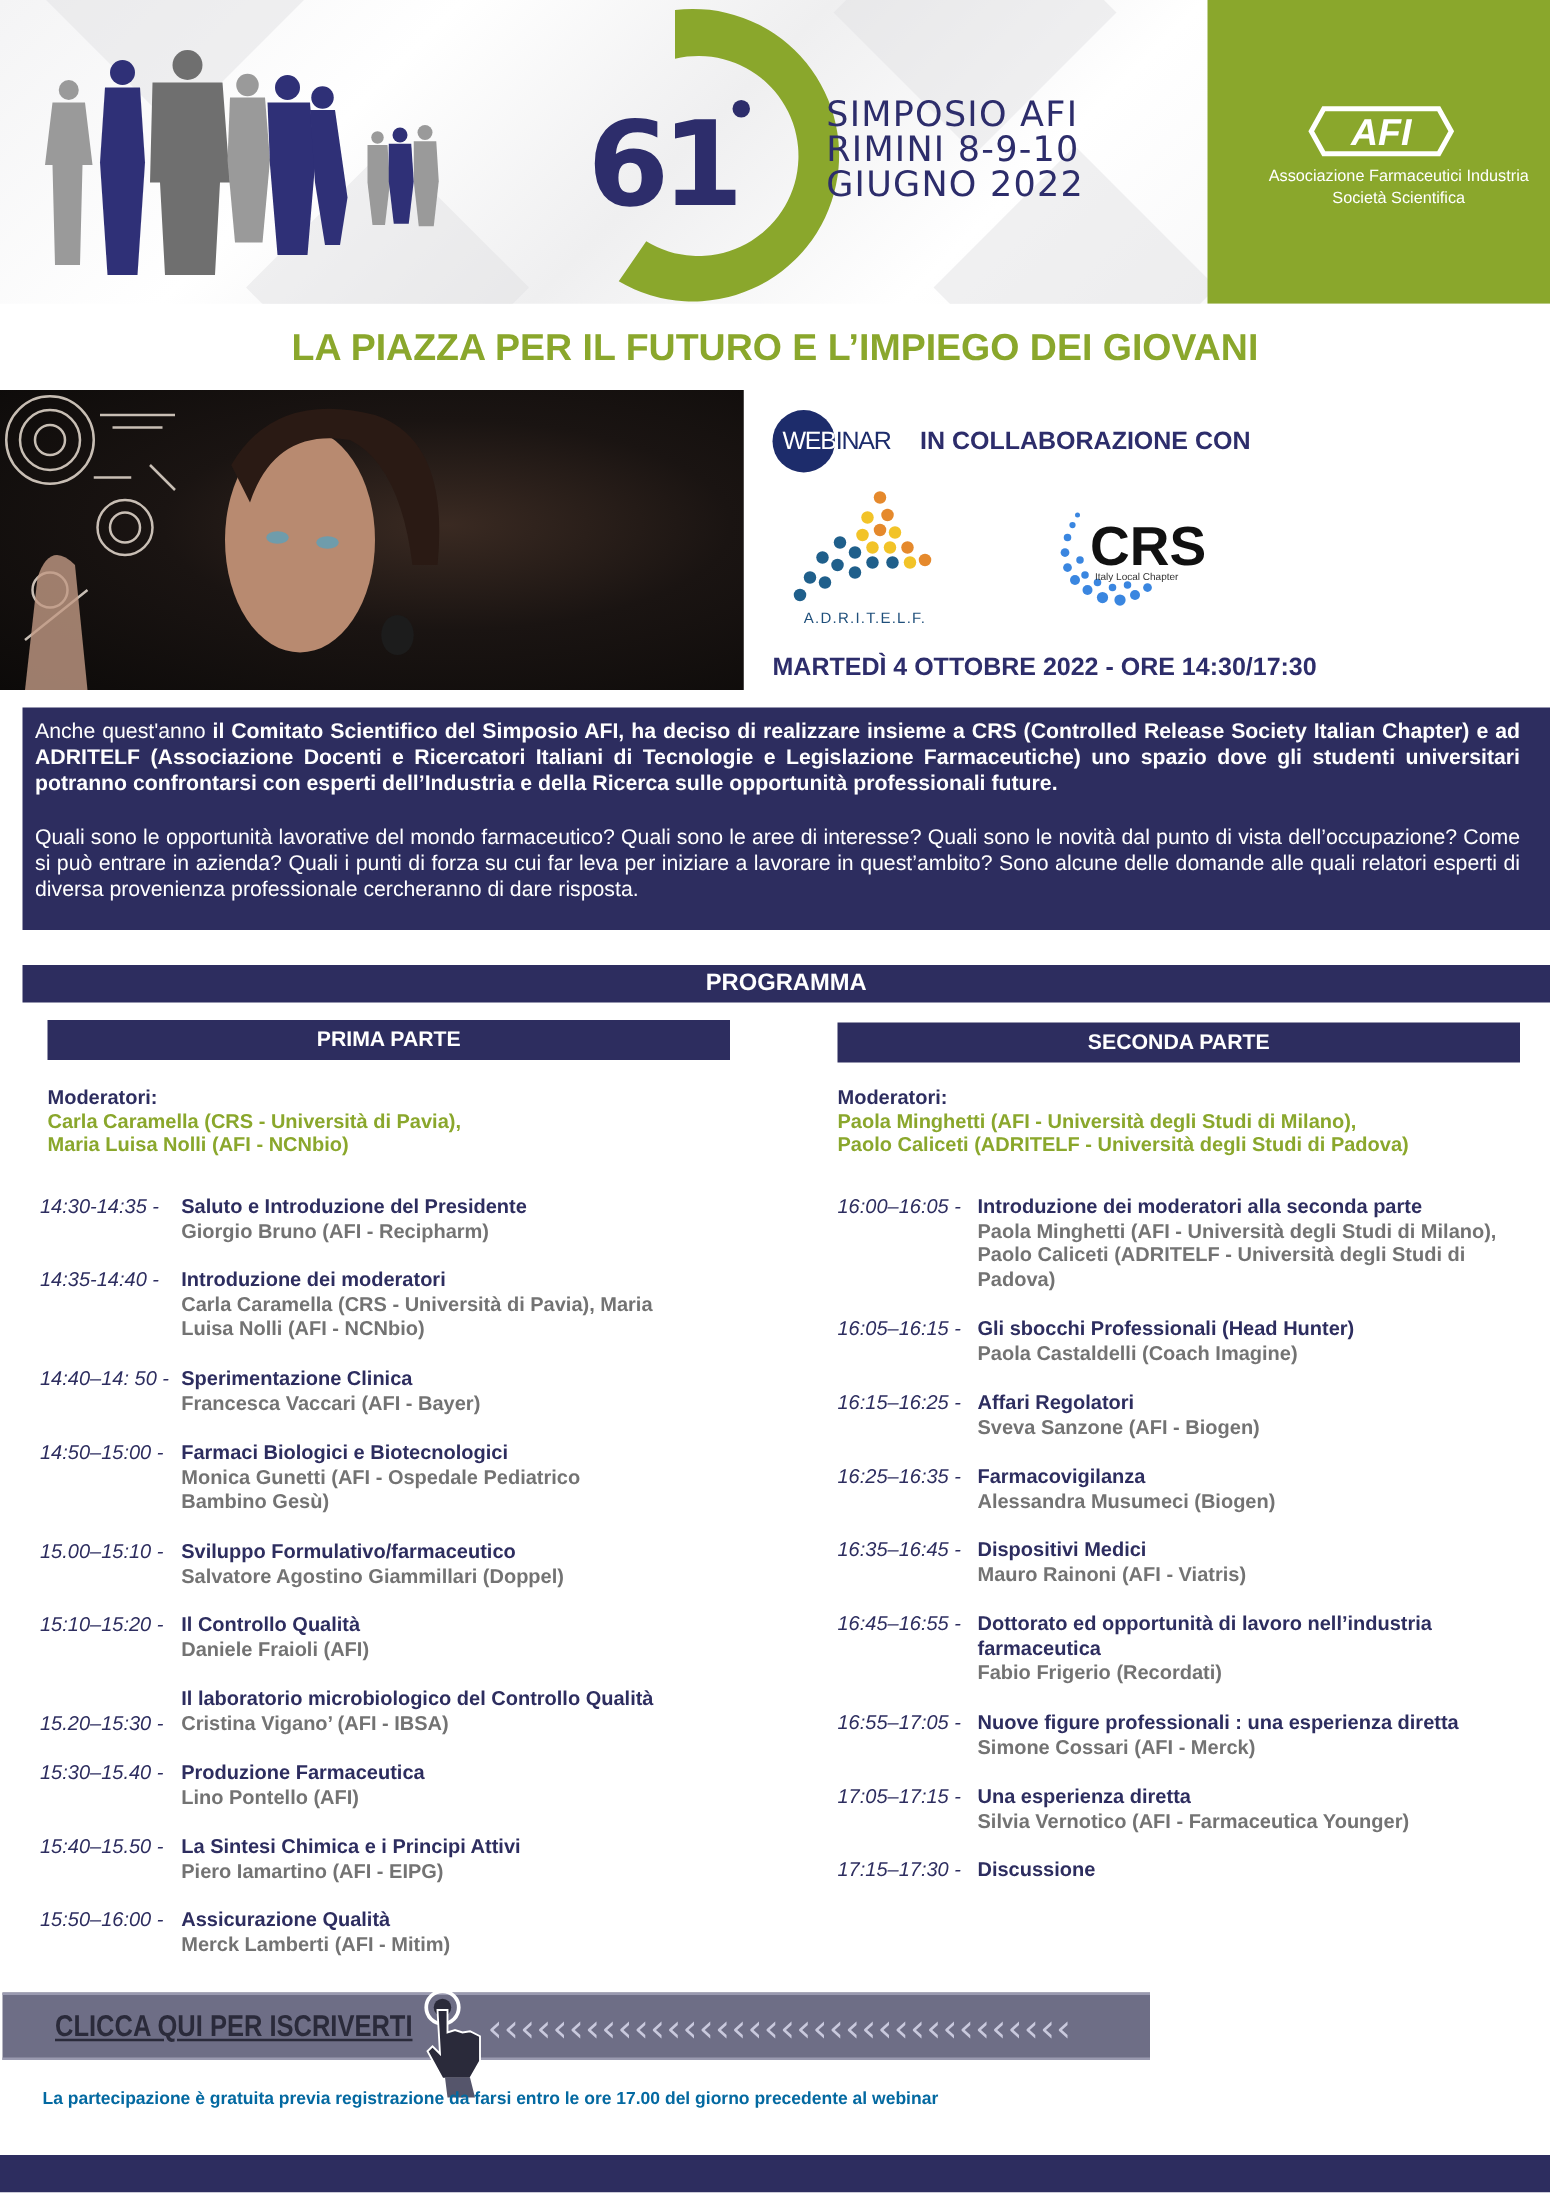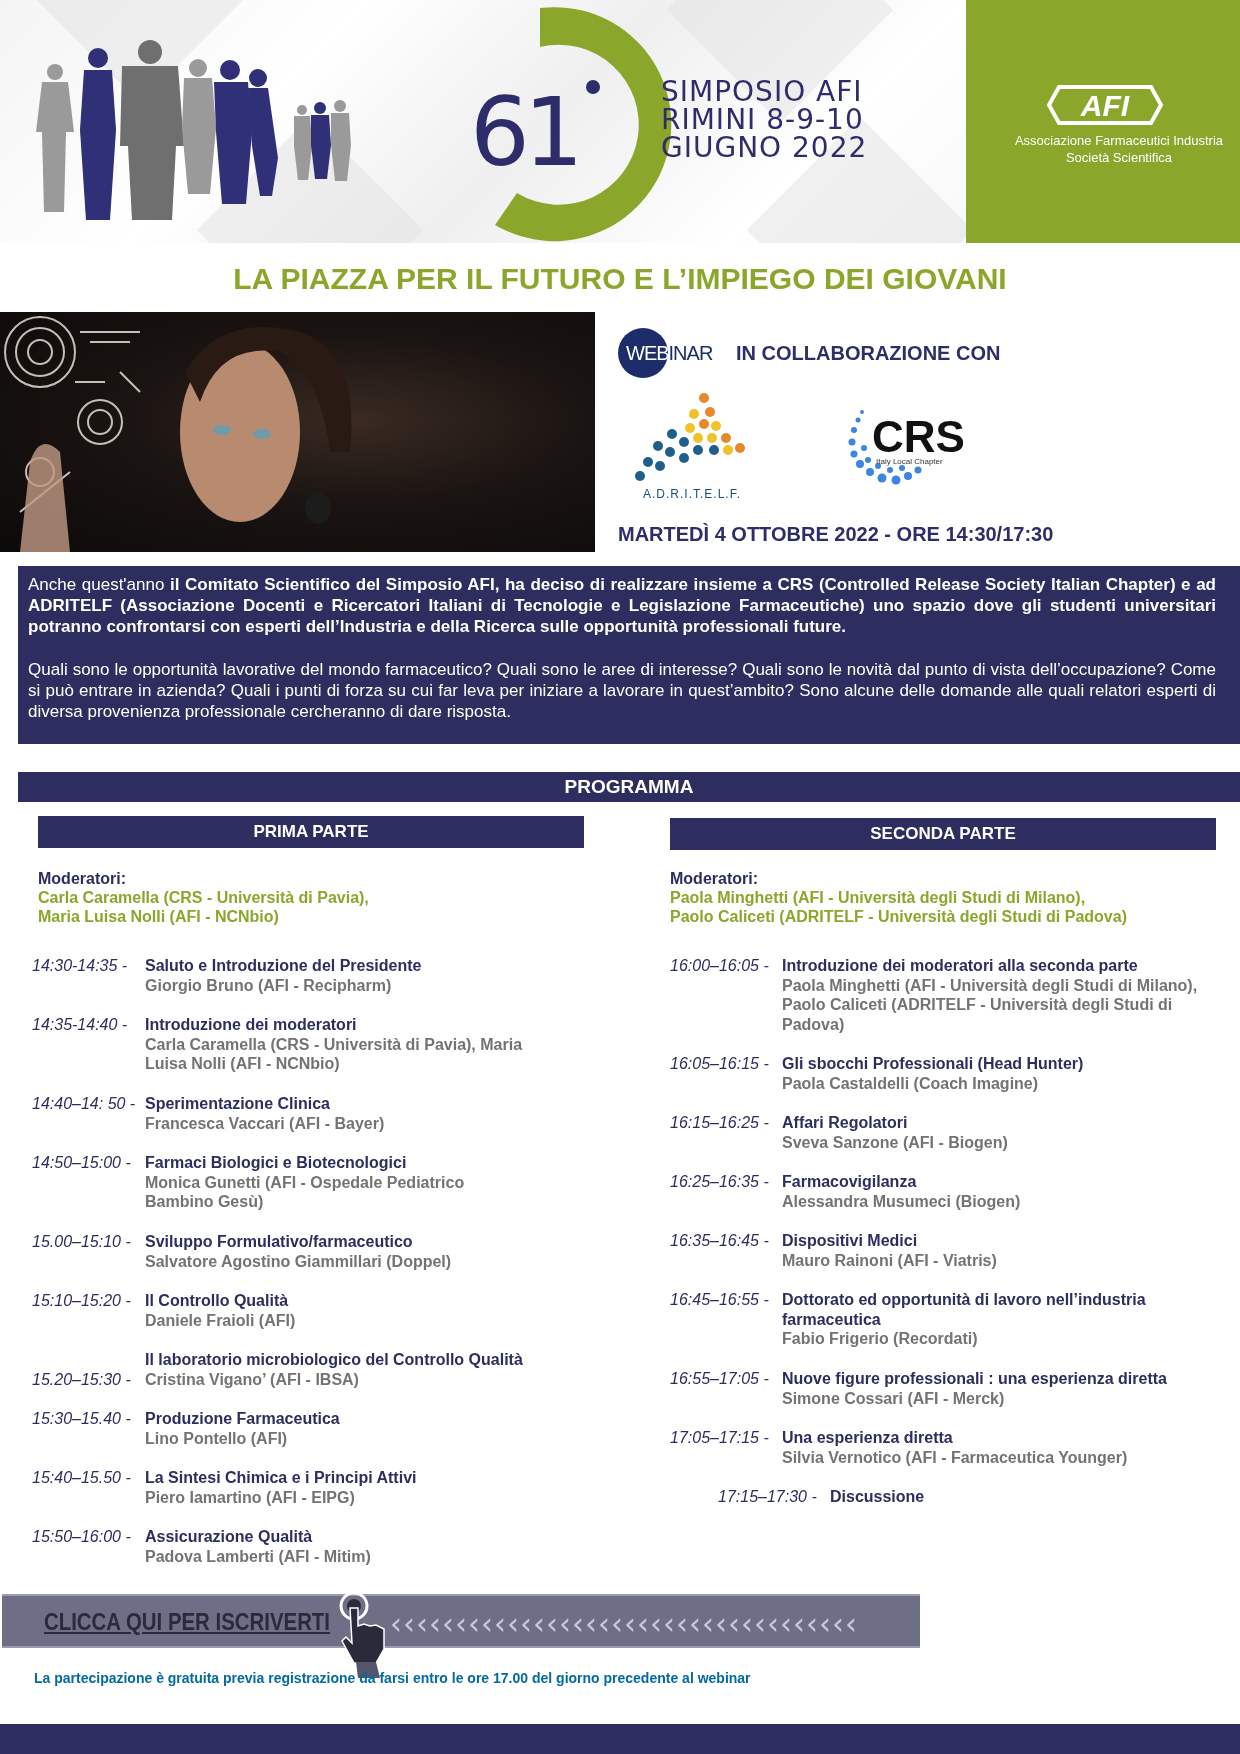--- a/index.html
+++ b/index.html
@@ -5,21 +5,21 @@
   * { box-sizing: border-box; margin: 0; padding: 0; }
   html, body { width: 1240px; height: 1754px; background: #ffffff; overflow: hidden; }
   body { font-family: "Liberation Sans", sans-serif; color: #2d2d5f; position: relative; }
 
   
   .header { position: absolute; left: 0; top: 0; width: 1240px; height: 243px;
     background: linear-gradient(135deg, #f4f4f5 0%, #ffffff 25%, #efeff0 45%, #ffffff 65%, #f2f2f3 100%); overflow: hidden; }
   .diamond { position: absolute; width: 160px; height: 160px; transform: rotate(45deg); background: rgba(225,225,228,0.5); }
   .silhouettes { position: absolute; left: 20px; top: 20px; width: 380px; height: 200px; }
   .big-ring { position: absolute; left: 455px; top: 5px; width: 240px; height: 238px; }
-  .num61 { position: absolute; left: 470px; top: 78px; font-size: 94px; font-weight: 400; color: #2d2d6b; letter-spacing: -6px; font-family: "DejaVu Sans", sans-serif; }
+  .num61 { position: absolute; left: 470px; top: 78px; font-size: 94px; font-weight: 700; color: #2d2d6b; letter-spacing: -6px; font-family: "DejaVu Sans", sans-serif; }
   .num-deg { position: absolute; left: 586px; top: 80px; width: 14px; height: 14px; border-radius: 50%; background: #2d2d6b; }
   .sym-title { position: absolute; left: 661px; top: 78px; font-size: 28px; line-height: 28px; color: #2d2d6b; font-family: "DejaVu Sans", sans-serif; letter-spacing: 1px; }
   .afi-box { position: absolute; left: 966px; top: 0; width: 274px; height: 243px; background: #8aa72c; }
   .afi-logo { position: absolute; left: 79px; top: 83px; width: 120px; height: 44px; }
   .afi-sub { position: absolute; left: 0; top: 132px; width: 306px; text-align: center; color: #fff; font-size: 13px; line-height: 17px; }
 
   .main-title { position: absolute; left: 0; top: 262px; width: 1240px; text-align: center; color: #8aa72c; font-size: 30px; font-weight: bold; letter-spacing: 0px; }
 
   
   .hero { position: absolute; left: 0; top: 312px; width: 595px; height: 240px; background: radial-gradient(ellipse at 60% 45%, #3a2a22 0%, #1a1412 45%, #0c0a09 100%); overflow: hidden; }
@@ -297,21 +297,21 @@
     <span class="time" style="width:113px">15:40–15.50 -</span>
     <div class="body">
         <div class="topic">La Sintesi Chimica e i Principi Attivi</div>
         <div class="spk">Piero Iamartino (AFI - EIPG)</div>
       </div>
   </div>
   <div class="item" style="position:absolute;top:1527px;">
     <span class="time" style="width:113px">15:50–16:00 -</span>
     <div class="body">
         <div class="topic">Assicurazione Qualità</div>
-        <div class="spk">Padova Lamberti  (AFI - Mitim)</div>
+        <div class="spk">Merck Lamberti  (AFI - Mitim)</div>
       </div>
   </div>
 </div>
 
 <div class="sched" style="left:670px;top:0;width:560px;">
   <div class="item" style="position:absolute;top:956px;">
     <span class="time" style="width:112px">16:00–16:05 -</span>
     <div class="body" style="width:430px">
         <div class="topic">Introduzione dei moderatori alla seconda parte</div>
         <div class="spk">Paola Minghetti (AFI - Università degli Studi di Milano), Paolo Caliceti (ADRITELF - Università degli Studi di Padova)</div>
@@ -359,21 +359,21 @@
         <div class="spk">Simone Cossari (AFI  - Merck)</div>
       </div>
   </div>
   <div class="item" style="position:absolute;top:1428px;">
     <span class="time" style="width:112px">17:05–17:15 -</span>
     <div class="body">
         <div class="topic">Una esperienza diretta</div>
         <div class="spk">Silvia Vernotico (AFI - Farmaceutica Younger)</div>
       </div>
   </div>
-  <div class="item" style="position:absolute;top:1487px;margin-left:48px;">
+  <div class="item" style="position:absolute;top:1487px;">
     <span class="time" style="width:112px">17:15–17:30 -</span>
     <div class="body">
         <div class="topic">Discussione</div>
       </div>
   </div>
 </div>
 
 <div class="cta">
   <span class="cta-label">CLICCA QUI PER ISCRIVERTI</span>
   <span class="chevrons">‹‹‹‹‹‹‹‹‹‹‹‹‹‹‹‹‹‹‹‹‹‹‹‹‹‹‹‹‹‹‹‹‹‹‹‹</span>

